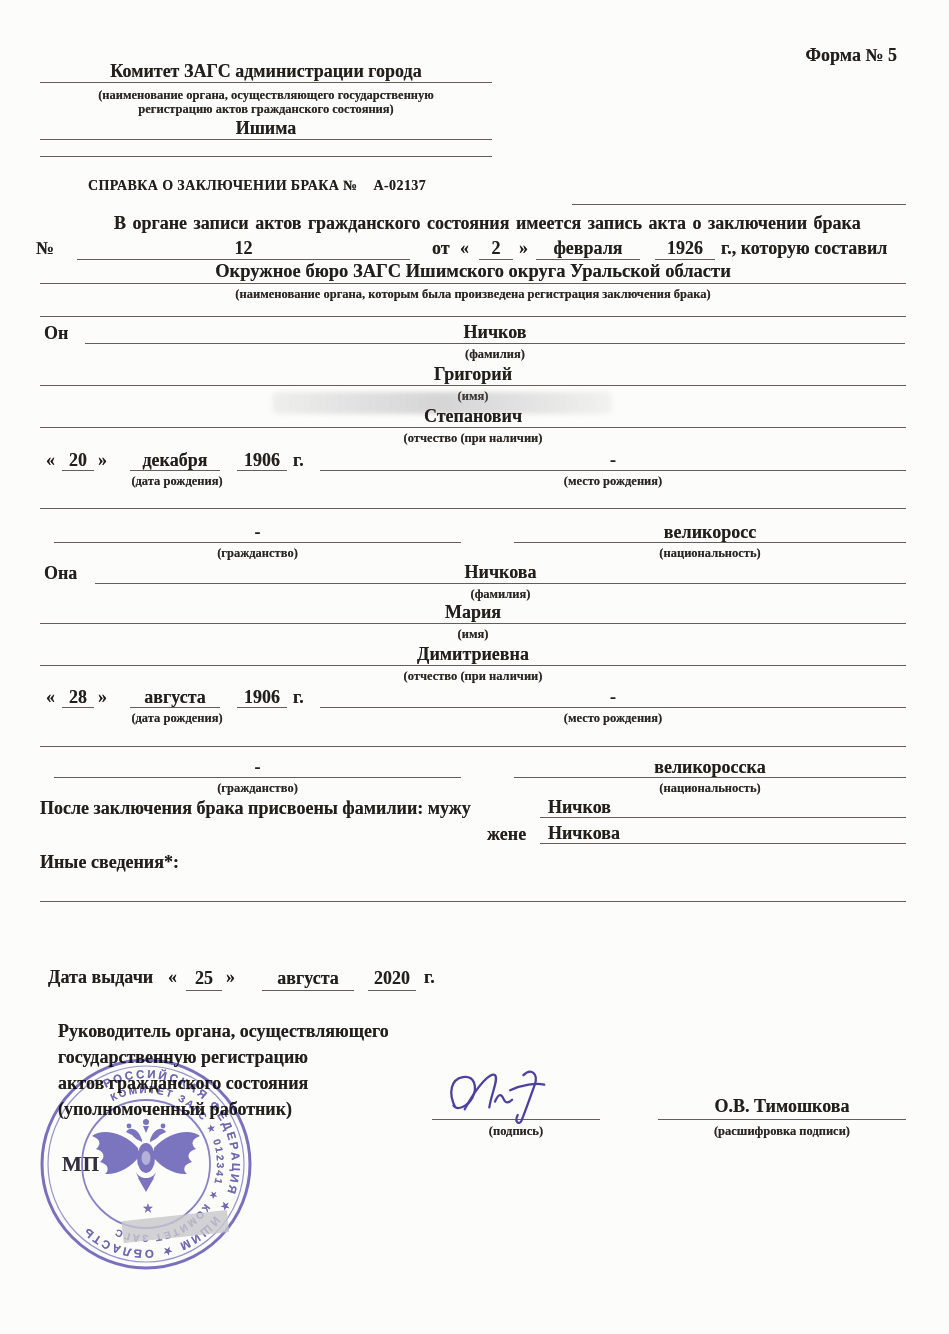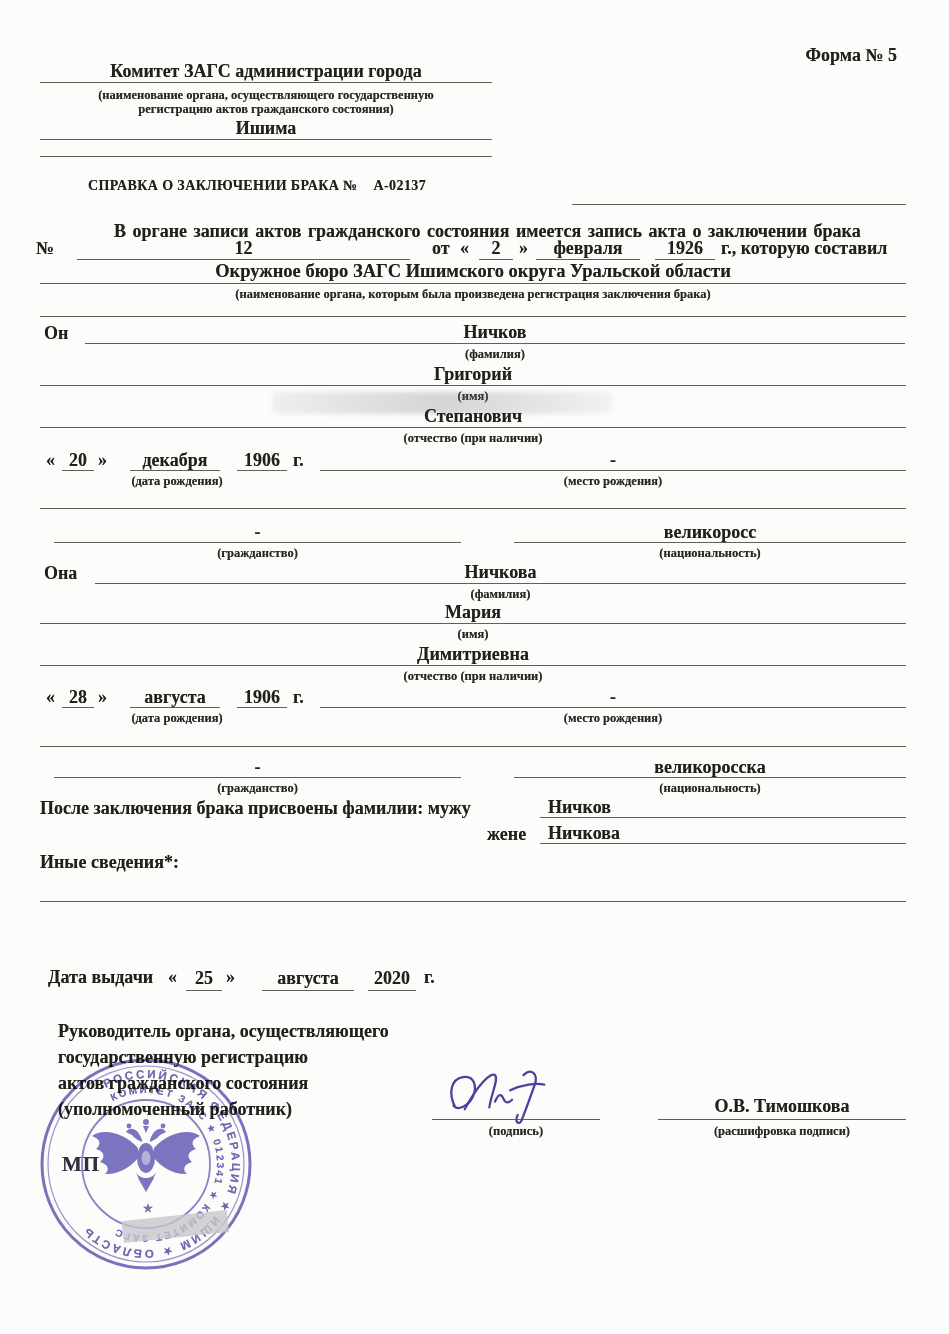--- a/index.html
+++ b/index.html
@@ -47,21 +47,21 @@
   <div class="abs hint" style="left:40px;top:102px;width:452px;">регистрацию актов гражданского состояния)</div>
   <div class="abs t ctr ul" style="left:40px;top:117px;width:452px;height:22px;">Ишима</div>
   <div class="abs ul" style="left:40px;top:148px;width:452px;height:8px;"></div>
 
   <div class="abs title" style="left:88px;top:178px;">
     <span>СПРАВКА О ЗАКЛЮЧЕНИИ БРАКА №</span>
     <span style="margin-left:12px;">А-02137</span>
   </div>
   <div class="abs ul" style="left:572px;top:180px;width:334px;height:24px;"></div>
 
-  <div class="abs t" style="left:40px;top:212px;width:880px;text-indent:74px;word-spacing:2px;margin-top:8px;">В органе записи актов гражданского состояния имеется запись акта о заключении брака</div>
+  <div class="abs t" style="left:40px;top:212px;width:880px;text-indent:74px;word-spacing:2px;">В органе записи актов гражданского состояния имеется запись акта о заключении брака</div>
 
   <div class="abs t" style="left:36px;top:237px;">№</div>
   <div class="abs t ctr ul" style="left:77px;top:237px;width:333px;height:22px;">12</div>
   <div class="abs t" style="left:432px;top:237px;">от</div>
   <div class="abs t" style="left:460px;top:237px;">«</div>
   <div class="abs t ctr ul" style="left:479px;top:237px;width:34px;height:22px;">2</div>
   <div class="abs t" style="left:519px;top:237px;">»</div>
   <div class="abs t ctr ul" style="left:536px;top:237px;width:104px;height:22px;">февраля</div>
   <div class="abs t ctr ul" style="left:655px;top:237px;width:60px;height:22px;">1926</div>
   <div class="abs t" style="left:721px;top:237px;">г., которую составил</div>

